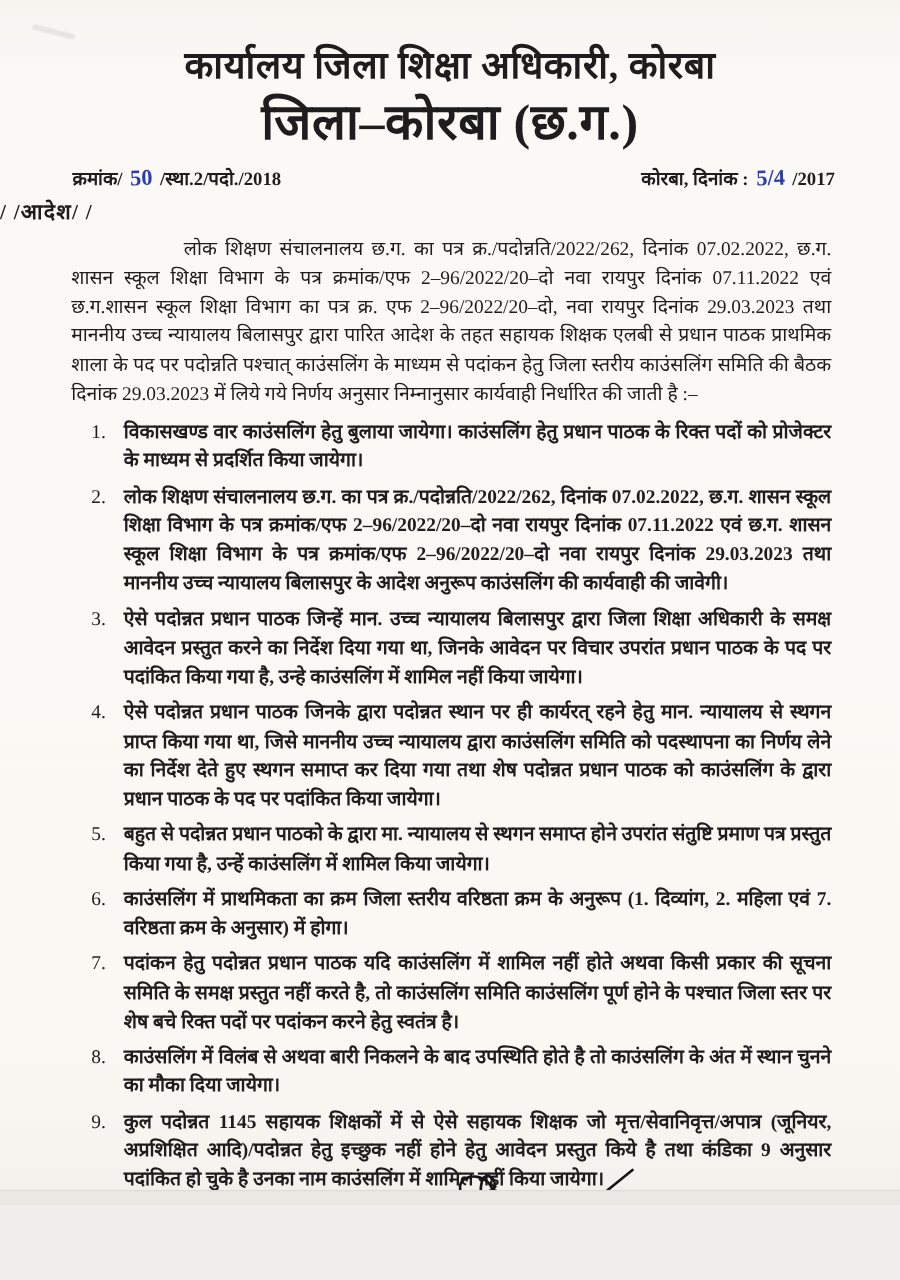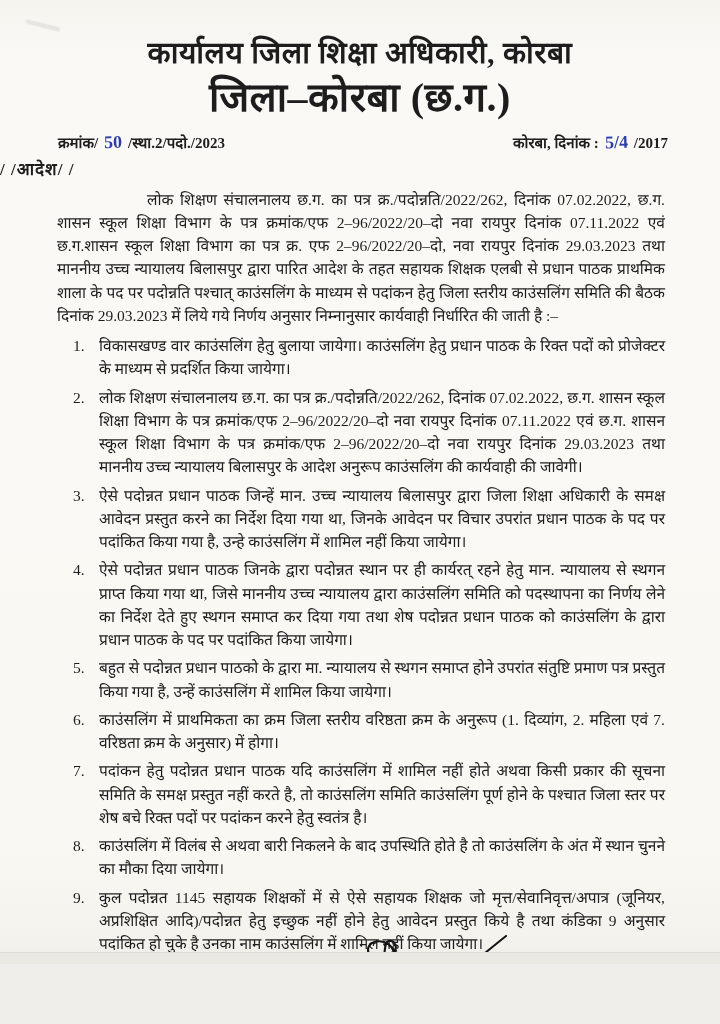--- a/index.html
+++ b/index.html
@@ -39,42 +39,42 @@
     font-size:15.5px;line-height:1.5;font-weight:500;
   }
   .items{
     list-style:none;margin:7px 55px 0 73px;padding:0;
   }
   .item{display:flex;margin-bottom:5px;}
   .num{
     flex:0 0 26px;font-size:15.5px;line-height:1.5;font-weight:500;
   }
   .txt{
-    flex:1;text-align:justify;font-size:15.5px;line-height:1.5;font-weight:400;
+    flex:1;text-align:justify;font-size:15.5px;line-height:1.5;font-weight:700;
   }
   .sign{position:absolute;left:340px;top:928px;}
   .sign path{stroke:#141414;stroke-width:2.1;fill:none;stroke-linecap:round;}
   .scan-edge{
     position:absolute;left:0;bottom:0;width:720px;height:11px;
     background:#e9e8e3;border-top:1px solid #dddcd7;
   }
 </style>
 </head>
 <body>
 
 <div class="page">
 
   <div class="staple"></div>
 
   <div class="title">कार्यालय जिला शिक्षा अधिकारी, कोरबा</div>
   <div class="subtitle">जिला–कोरबा (छ.ग.)</div>
 
   <div class="refline">
     <div class="ref-left">
-      <span>क्रमांक/</span><span class="pen">50</span><span>/स्था.2/पदो./2023</span>
+      <span>क्रमांक/</span><span class="pen">50</span><span>/स्था.2/पदो./2018</span>
     </div>
     <div class="ref-right">
       <span>कोरबा, दिनांक :</span><span class="pen">5/4</span><span>/2017</span>
     </div>
   </div>
 
   <div class="order-head">/ /आदेश/ /</div>
 
   <p class="intro">लोक शिक्षण संचालनालय छ.ग. का पत्र क्र./पदोन्नति/2022/262, दिनांक 07.02.2022, छ.ग. शासन स्कूल शिक्षा विभाग के पत्र क्रमांक/एफ 2–96/2022/20–दो नवा रायपुर दिनांक 07.11.2022 एवं छ.ग.शासन स्कूल शिक्षा विभाग का पत्र क्र. एफ 2–96/2022/20–दो, नवा रायपुर दिनांक 29.03.2023 तथा माननीय उच्च न्यायालय बिलासपुर द्वारा पारित आदेश के तहत सहायक शिक्षक एलबी से प्रधान पाठक प्राथमिक शाला के पद पर पदोन्नति पश्चात् काउंसलिंग के माध्यम से पदांकन हेतु जिला स्तरीय काउंसलिंग समिति की बैठक दिनांक 29.03.2023 में लिये गये निर्णय अनुसार निम्नानुसार कार्यवाही निर्धारित की जाती है :–</p>
 

